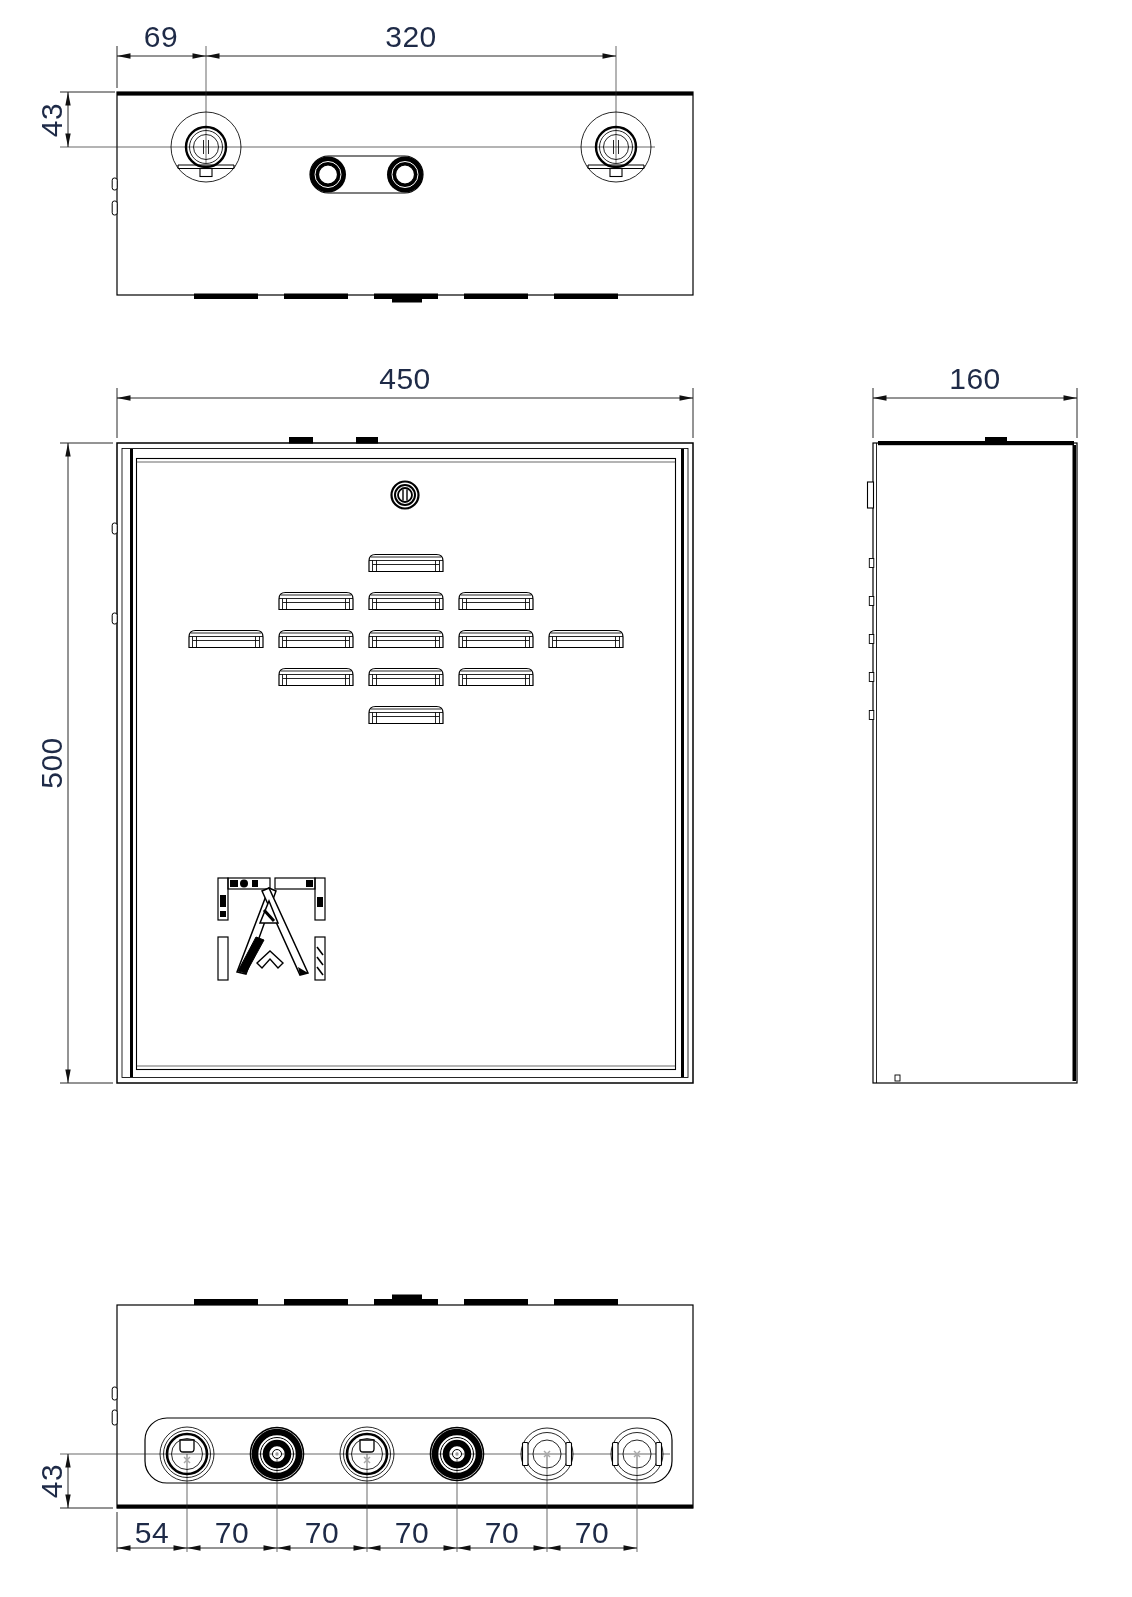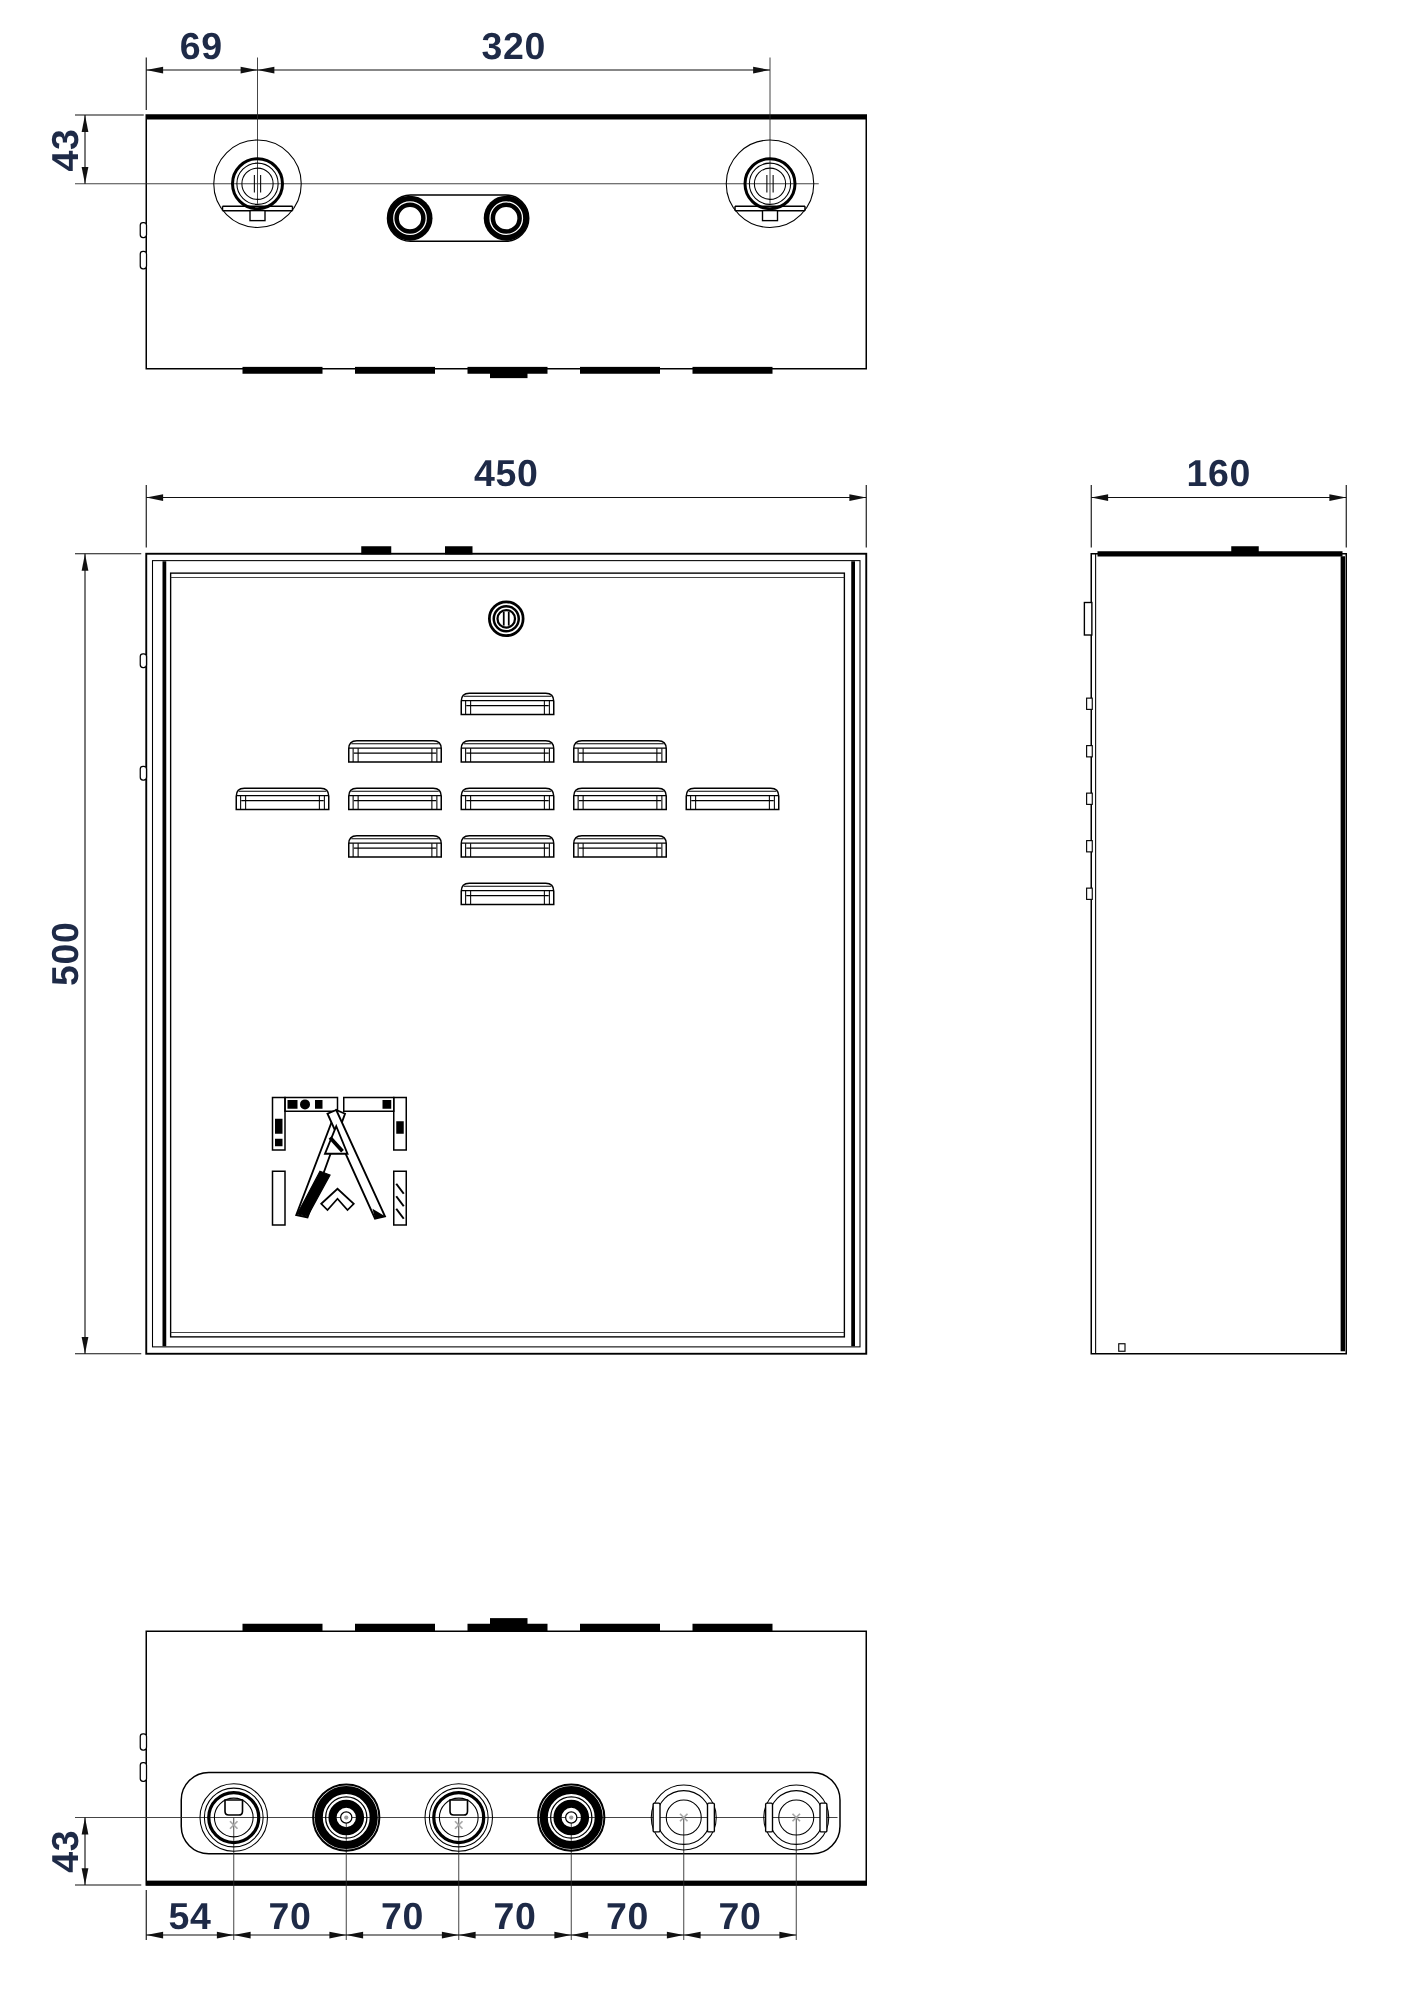--- a/index.html
+++ b/index.html
@@ -1,17 +1,17 @@
 <!DOCTYPE html>
 <html><head>
 <meta charset="utf-8">
 <style>
   html,body{margin:0;padding:0;background:#ffffff;}
   .sheet{position:relative;width:1132px;height:1597px;background:#ffffff;overflow:hidden;
-         font-family:"Liberation Sans", sans-serif;font-weight:bold;}
+         font-family:"Liberation Sans", sans-serif;}
   svg{display:block}
   .ln{stroke:#000;fill:none;stroke-width:1.2;}
   .fine{stroke:#000;fill:none;stroke-width:0.85;}
   .cl{stroke:#2a2a2a;fill:none;stroke-width:0.7;}
   .dim{stroke:#111;fill:none;stroke-width:0.9;}
   .blk{fill:#000;stroke:none;}
   .wht{fill:#fff;stroke:#000;}
   .dimtxt{font-family:"Liberation Sans", sans-serif;font-size:30px;fill:#1e2a47;letter-spacing:0.5px;}
   .ast{stroke:#a8a8a8;stroke-width:1.4;}
 </style>

